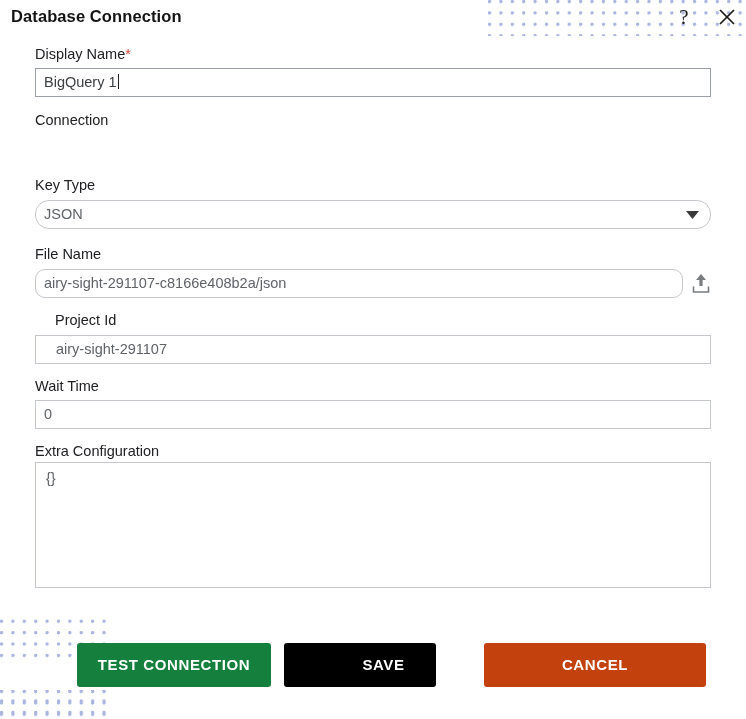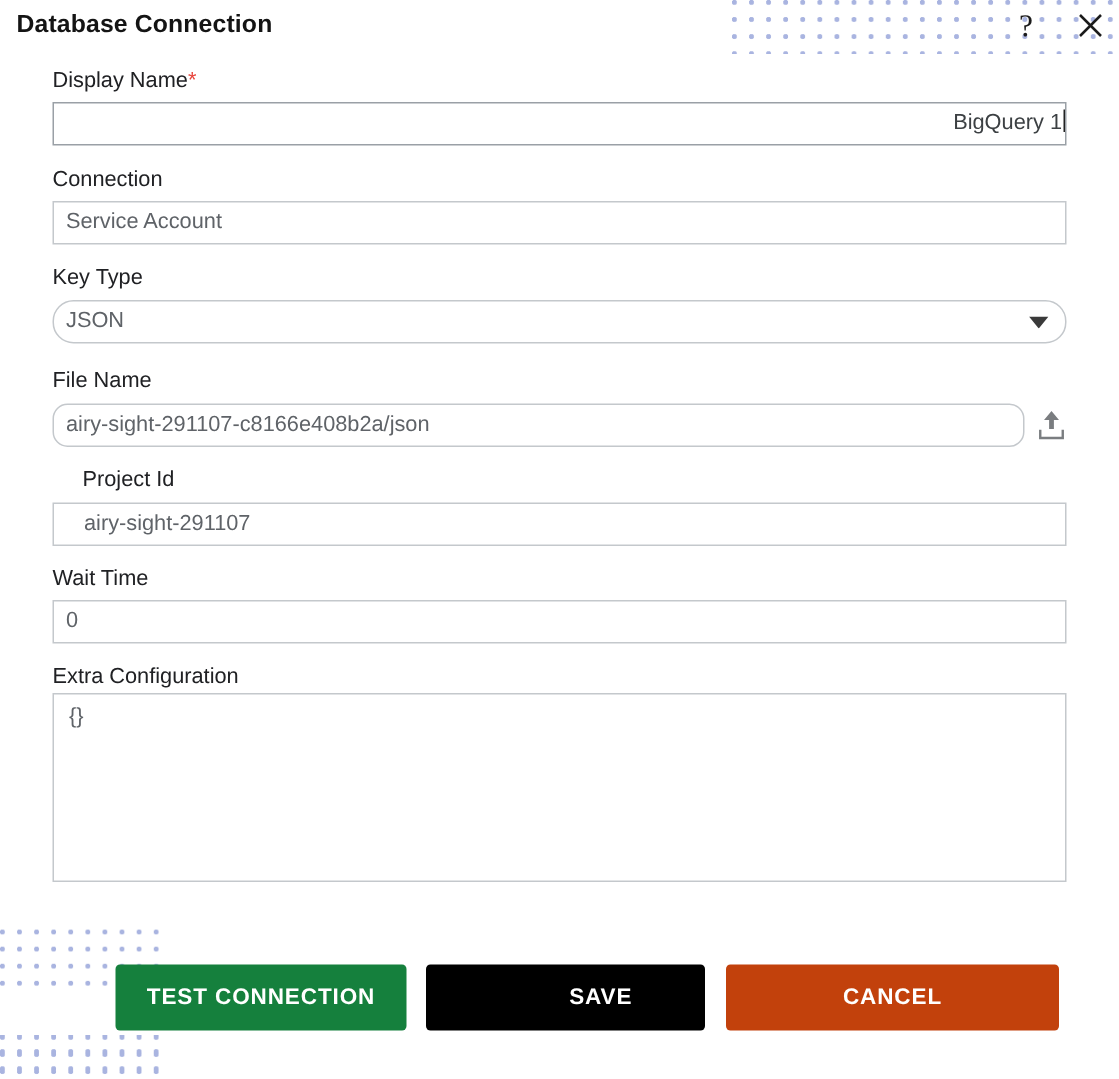--- a/index.html
+++ b/index.html
@@ -124,21 +124,20 @@
     background: #ffffff;
     font-size: 14.5px;
     color: #5f6368;
     line-height: 27px;
     padding-left: 8px;
     white-space: nowrap;
     overflow: hidden;
   }
   .field-box.focused {
     border-color: #9aa0a6;
-    text-align: right;
   }
   .value-dark { color: #3c4043; }
   .caret {
     display: inline-block;
     width: 1px;
     height: 15px;
     background: #222;
     vertical-align: -2px;
     margin-left: 1px;
   }
@@ -200,21 +199,21 @@
   }
   #btn-test {
     left: 77px;
     top: 643px;
     width: 194px;
     background: #15803d;
   }
   #btn-save {
     left: 284px;
     top: 643px;
-    width: 186px;
+    width: 152px;
     background: #000000;
     padding-left: 47px;
   }
   #btn-cancel {
     left: 484px;
     top: 643px;
     width: 222px;
     background: #c2410c;
   }
 </style>
@@ -242,21 +241,20 @@
     </svg>
   </div>
 </div>
 
 <div id="form-body">
 
   <div class="field-label" style="top:10px;"><span>Display Name</span><span class="req-star">*</span></div>
   <div class="field-box focused" style="top:32px;" id="input-display-name"><span class="value-dark">BigQuery 1</span><span class="caret"></span></div>
 
   <div class="field-label" style="top:76px;">Connection</div>
-  <div class="field-box" style="top:98px;" id="input-credential">Service Account</div>
 
   <div class="field-label" style="top:141px;">Key Type</div>
   <div class="field-box" style="top:164px;border-radius:14px;" id="select-keytype">JSON</div>
   <div id="select-arrow" style="top:175px;">
     <svg width="13" height="8" viewBox="0 0 13 8" aria-hidden="true">
       <polygon points="0,0 13,0 6.5,8" fill="#3a3a3a"></polygon>
     </svg>
   </div>
 
   <div class="field-label" style="top:210px;">File Name</div>

